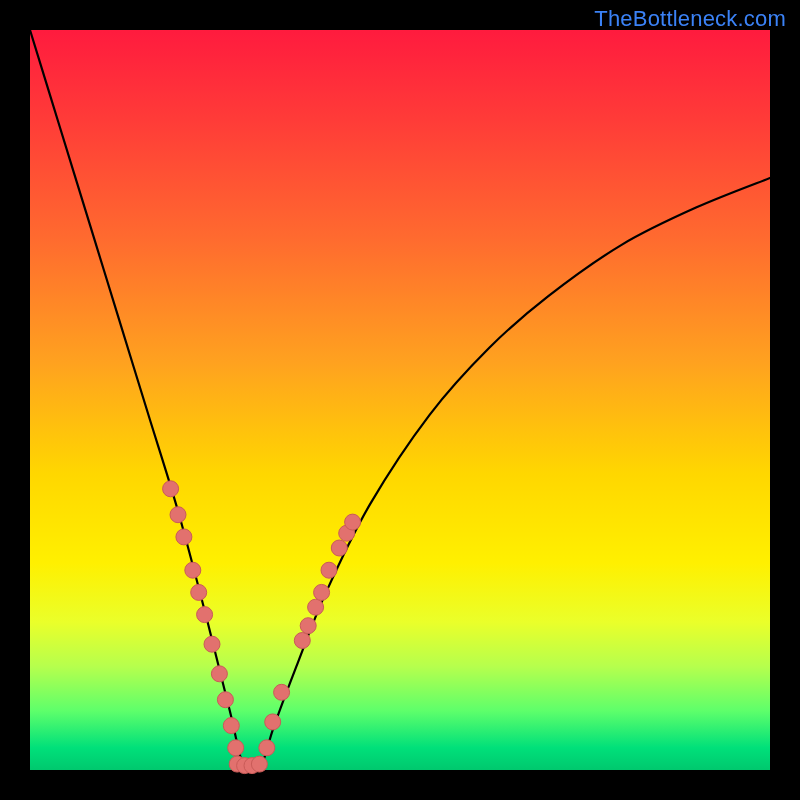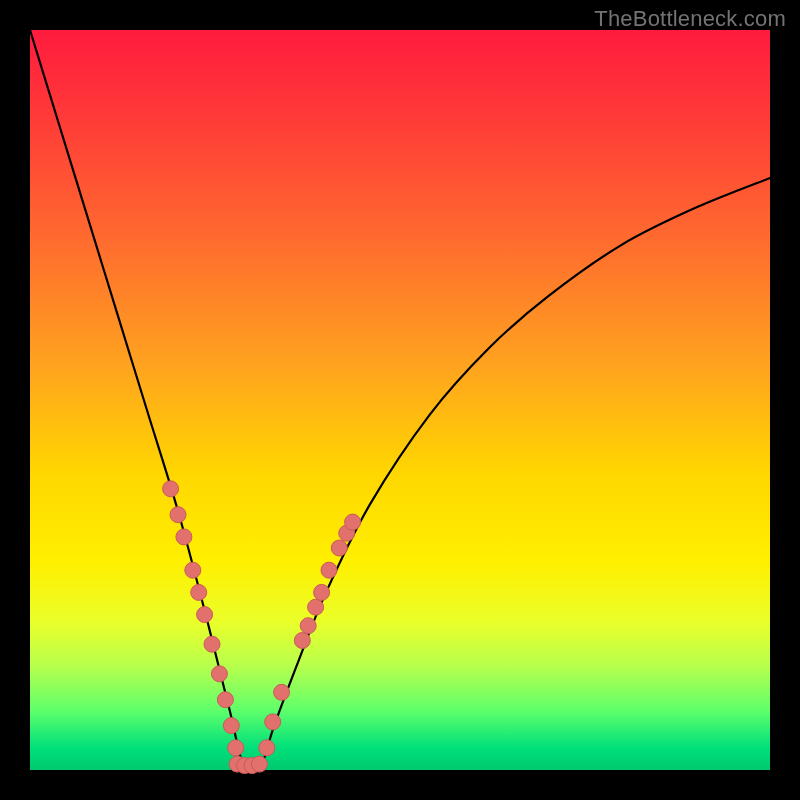--- a/index.html
+++ b/index.html
@@ -35,21 +35,21 @@
       #eaff2a 80%,
       #b6ff4d 86%,
       #5eff6b 92%,
       #00e07a 97%,
       #00c86e 100%);
   }
   .watermark {
     position: absolute;
     top: 6px;
     right: 14px;
-    color: #737373;
+    color: #3b82f6;
     font-size: 22px;
     font-weight: 500;
     letter-spacing: 0.2px;
     user-select: none;
   }
   svg.curve {
     position: absolute;
     left: 0;
     top: 0;
     width: 740px;

